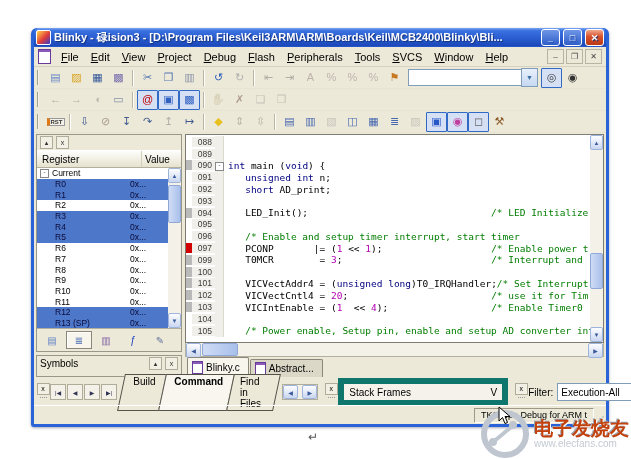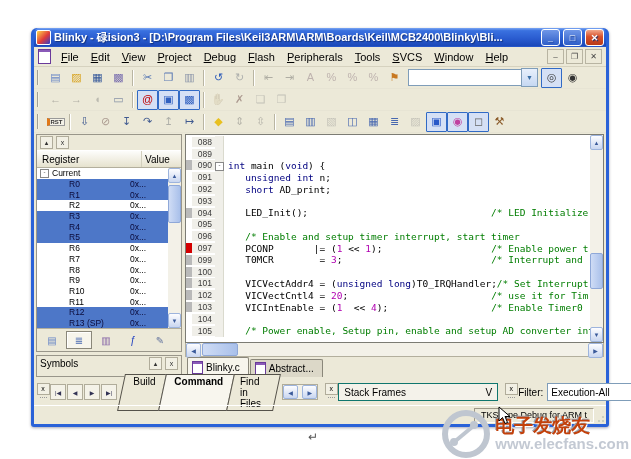--- a/index.html
+++ b/index.html
@@ -56,21 +56,21 @@
   .ws{flex:1}
   .cols{height:16px;flex:0 0 16px;display:flex;background:linear-gradient(#fdfdfb,#e6e2ce);
       border-top:1px solid #fff;border-bottom:1px solid #b3af9d;font-size:10px;align-items:center}
   .c1{flex:1;padding-left:5px;border-right:1px solid #d2cfbd;height:100%;display:flex;align-items:center}
   .c2{width:36px;padding-left:3px}
   .gridwrap{flex:1;display:flex;min-height:0;background:#fff;border-bottom:1px solid #b3af9d}
   .grid{flex:1;overflow:hidden;font-size:8.5px}
   .rrow{height:10.7px;display:flex;align-items:center;white-space:nowrap}
   .rrow .box{width:7px;height:7px;border:1px solid #888;background:#fff;font-size:6px;line-height:5px;
       text-align:center;margin:0 3px 0 3px;color:#333}
-  .rrow .rn{flex:1;padding-left:32px}
+  .rrow .rn{flex:1;padding-left:18px}
   .rrow.grp .rn{padding-left:0}
   .rrow .rv{width:38px;flex:0 0 38px}
   .rrow.sel{background:#4d77c8;color:#0b0b3a}
   .vsb{width:13px;flex:0 0 13px;background:#f3f1e8;display:flex;flex-direction:column;align-items:stretch}
   .sbtn{height:13px;flex:0 0 13px;background:linear-gradient(#fdfdff,#c9d6f0);border:1px solid #9db4dd;
       border-radius:2px;color:#3a5a9a;font-size:6px;display:flex;align-items:center;justify-content:center}
   .sthumb{background:linear-gradient(90deg,#cfdcf5,#a9c0ea);border:1px solid #8fa8d8;border-radius:2px}
   .wstabs{height:20px;flex:0 0 20px;display:flex;align-items:center;gap:1px;padding:1px 2px;background:#ece9d8}
   .wstab{width:24px;height:16px;display:flex;align-items:center;justify-content:center;font-size:10px;
       border:1px solid transparent}
@@ -110,40 +110,40 @@
   .xbtn{width:11px;height:11px;border:1px solid #b0ac9a;background:#f2f0e4;font-size:7px;line-height:9px;text-align:center}
   .dots{width:7px;height:3px;border-top:1px dotted #999}
   .navb{width:14px;height:14px;border:1px solid #b0ac9a;background:#f4f2e8;font-size:6px;color:#335;
       display:flex;align-items:center;justify-content:center}
   .otab{padding:1px 9px;font-size:10px;border:1px solid #55524a;background:#ece9d8;transform:skewX(-12deg);margin-left:-1px}
   .otab>span{display:inline-block;transform:skewX(12deg)}
   .otab.on{font-weight:bold;background:#f8f6ee}
   .oscroll{width:40px;height:14px;margin-left:4px;border:1px solid #b0ac9a;background:#f3f1e8;display:flex}
   .oscroll .sbtn{width:13px;height:12px;flex:0 0 13px}
   .oscroll .fill{flex:1}
-  .sfbox{width:148px;height:16px;border:1px solid #0f766e;background:#f4f2ea;display:flex;align-items:center;
+  .sfbox{width:148px;height:16px;border:6px solid #0f766e;background:#f4f2ea;display:flex;align-items:center;
       justify-content:space-between;padding:0 5px;font-size:10px}
   .fltgrp{display:flex;align-items:center;gap:4px;font-size:10px}
   .combo{width:100px;height:16px;border:1px solid #7f9db9;background:#fff;display:flex;align-items:center}
   .combo .val{flex:1;padding-left:3px;font-size:10px}
   
   .statusbar{height:18px;flex:0 0 18px;display:flex;align-items:center;justify-content:flex-end;
       border-top:1px solid #fff;padding-right:12px;font-size:9px;position:relative}
   .sbcell{border:1px solid;border-color:#9d9888 #fff #fff #9d9888;padding:0 6px;height:13px;line-height:13px}
   .sgrip{position:absolute;right:1px;bottom:1px;width:11px;height:11px;
       background:
         radial-gradient(circle at 9px 9px,#9a96 1px,transparent 1.5px),
         radial-gradient(circle at 9px 5px,#9a96 1px,transparent 1.5px),
         radial-gradient(circle at 5px 9px,#9a96 1px,transparent 1.5px)}
   
   .watermark{position:absolute;right:2px;bottom:0;display:flex;align-items:center;gap:4px;z-index:6}
   .wm-logo{width:50px;height:50px}
   .wm-text{display:flex;flex-direction:column;align-items:flex-start;line-height:1.05}
   .wm1{font-size:19px;font-weight:bold;color:#c2410c;text-shadow:1px 1px 0 #fff,-1px -1px 0 #9aa2ad}
-  .wm2{font-size:15px;font-weight:bold;color:#c3c9d3;text-shadow:1px 1px 0 #fff}
+  .wm2{font-size:10px;font-weight:normal;color:#c3c9d3;text-shadow:1px 1px 0 #fff}
   .retmark{position:absolute;left:308px;top:430px;font-size:12px;color:#555;z-index:4}
   .mcursor{position:absolute;left:498px;top:406px;z-index:7}
 </style>
 </head>
 <body>
 
 <div class="page">
   <div class="win">
 
     <div class="titlebar">

